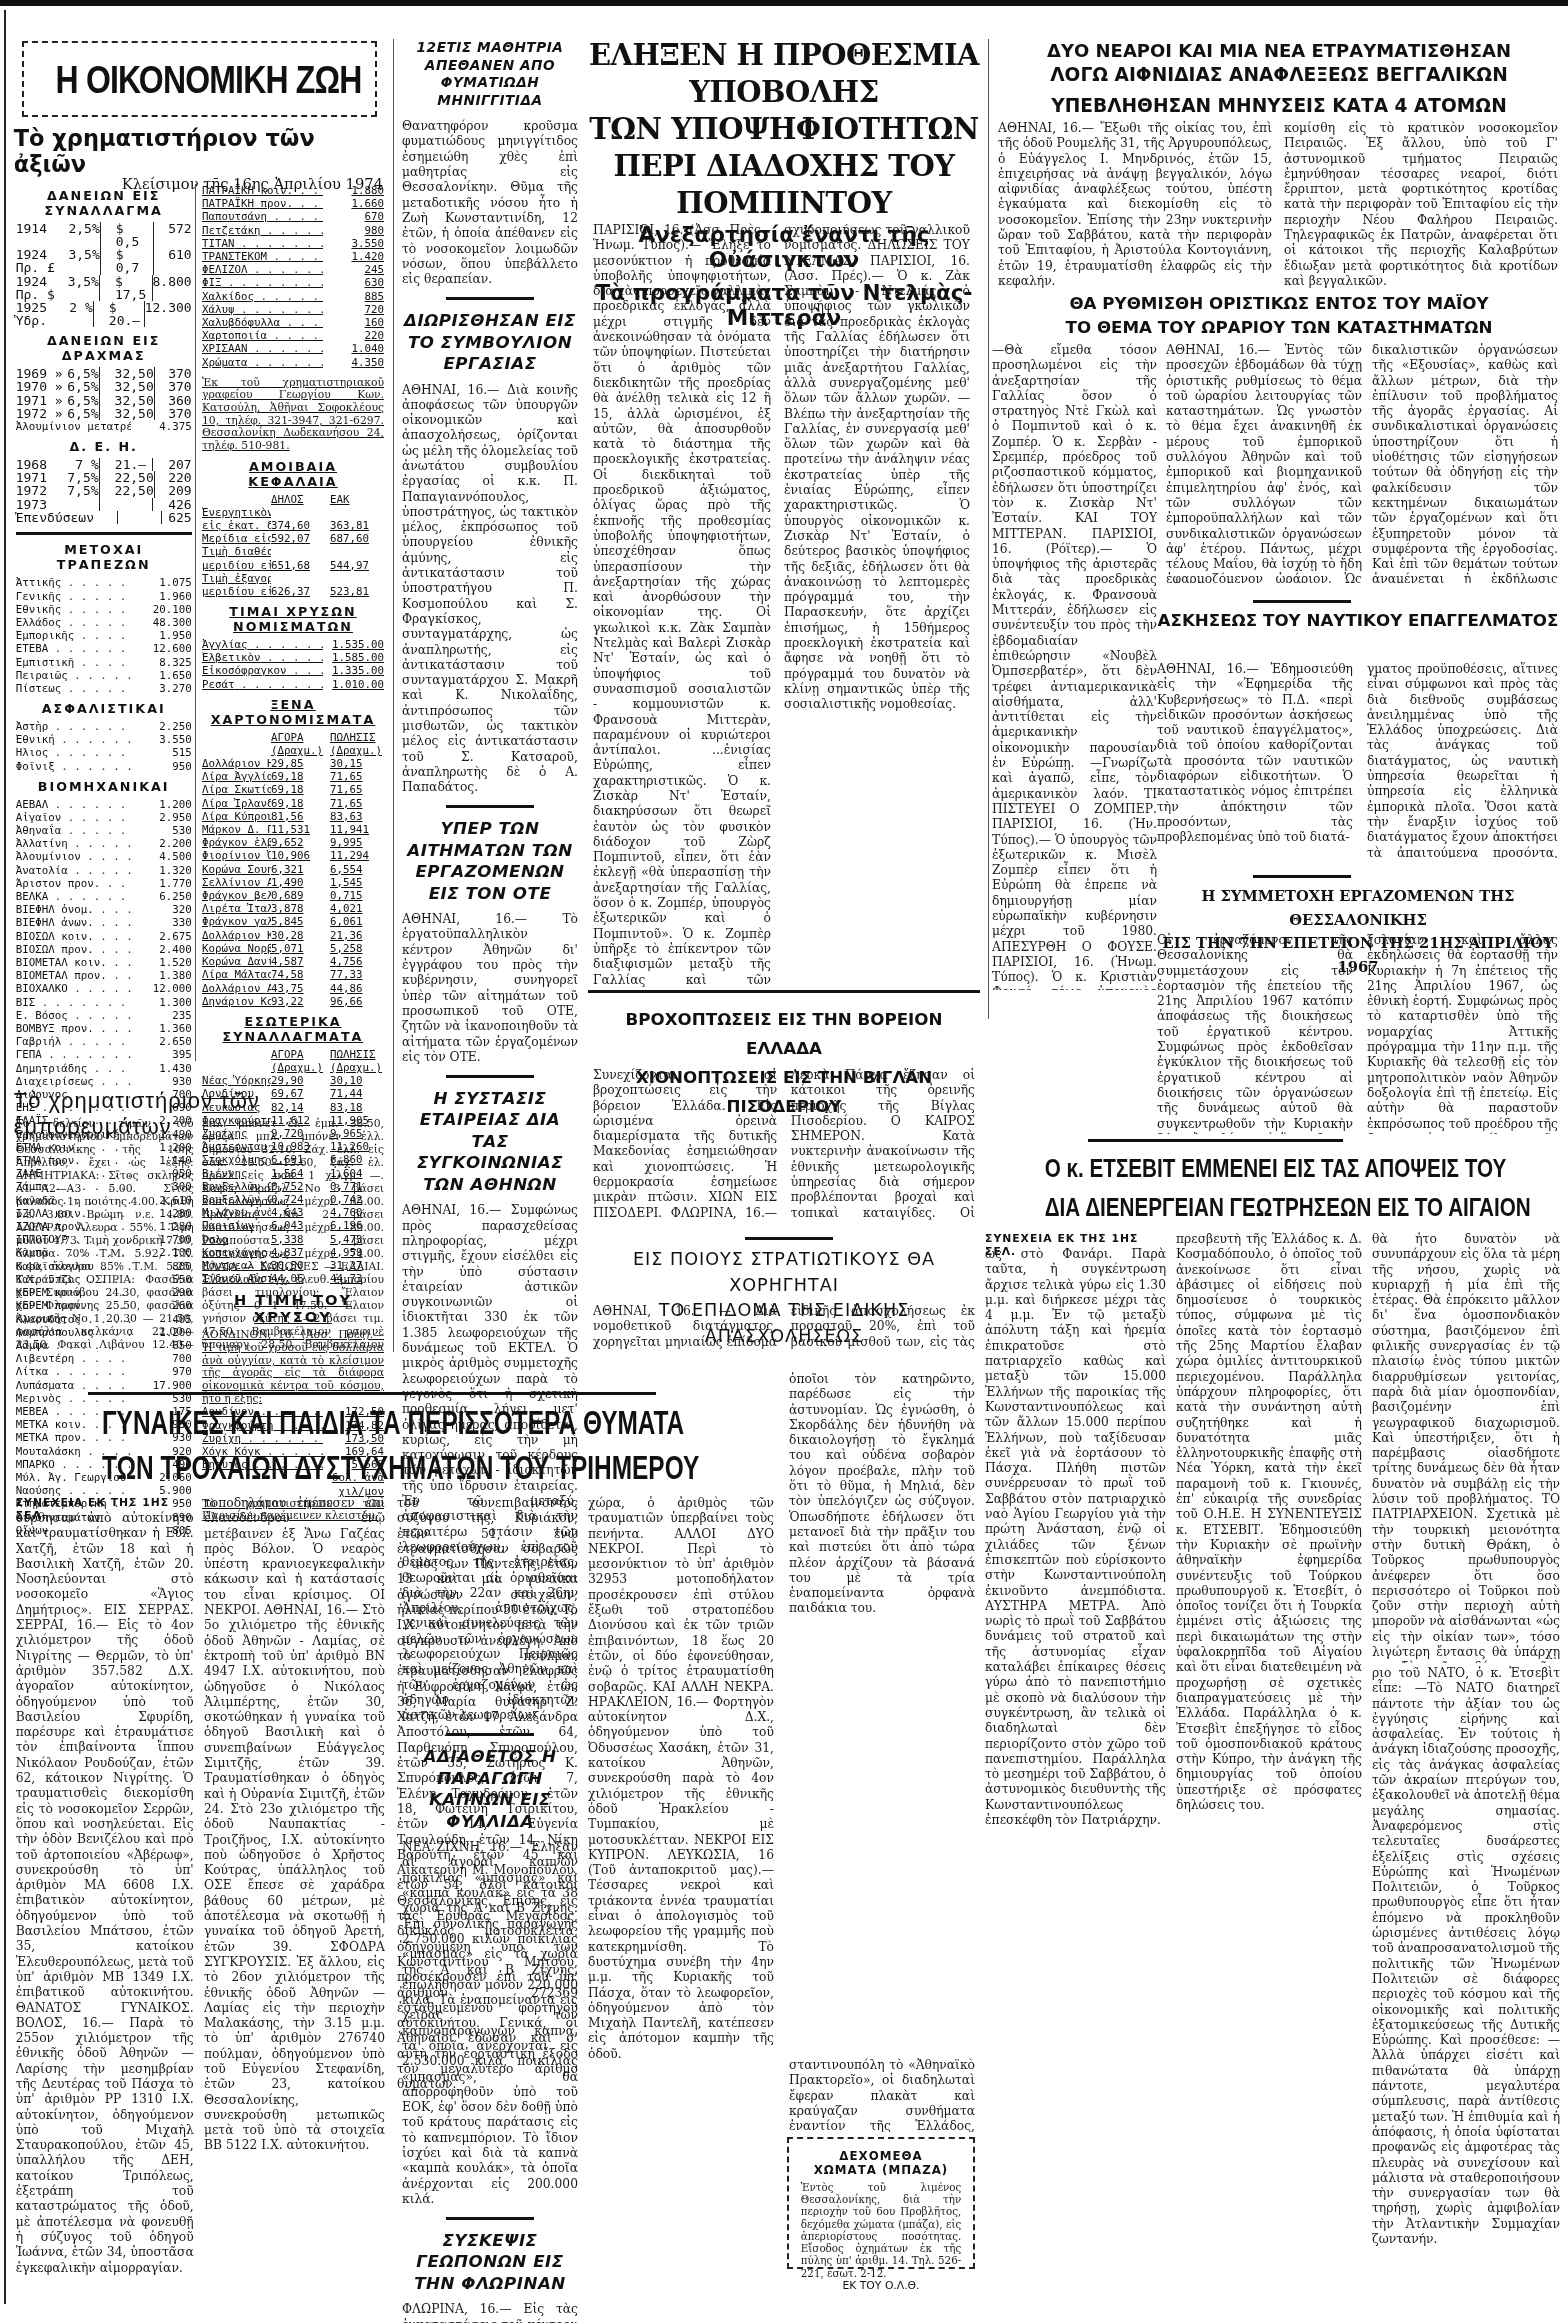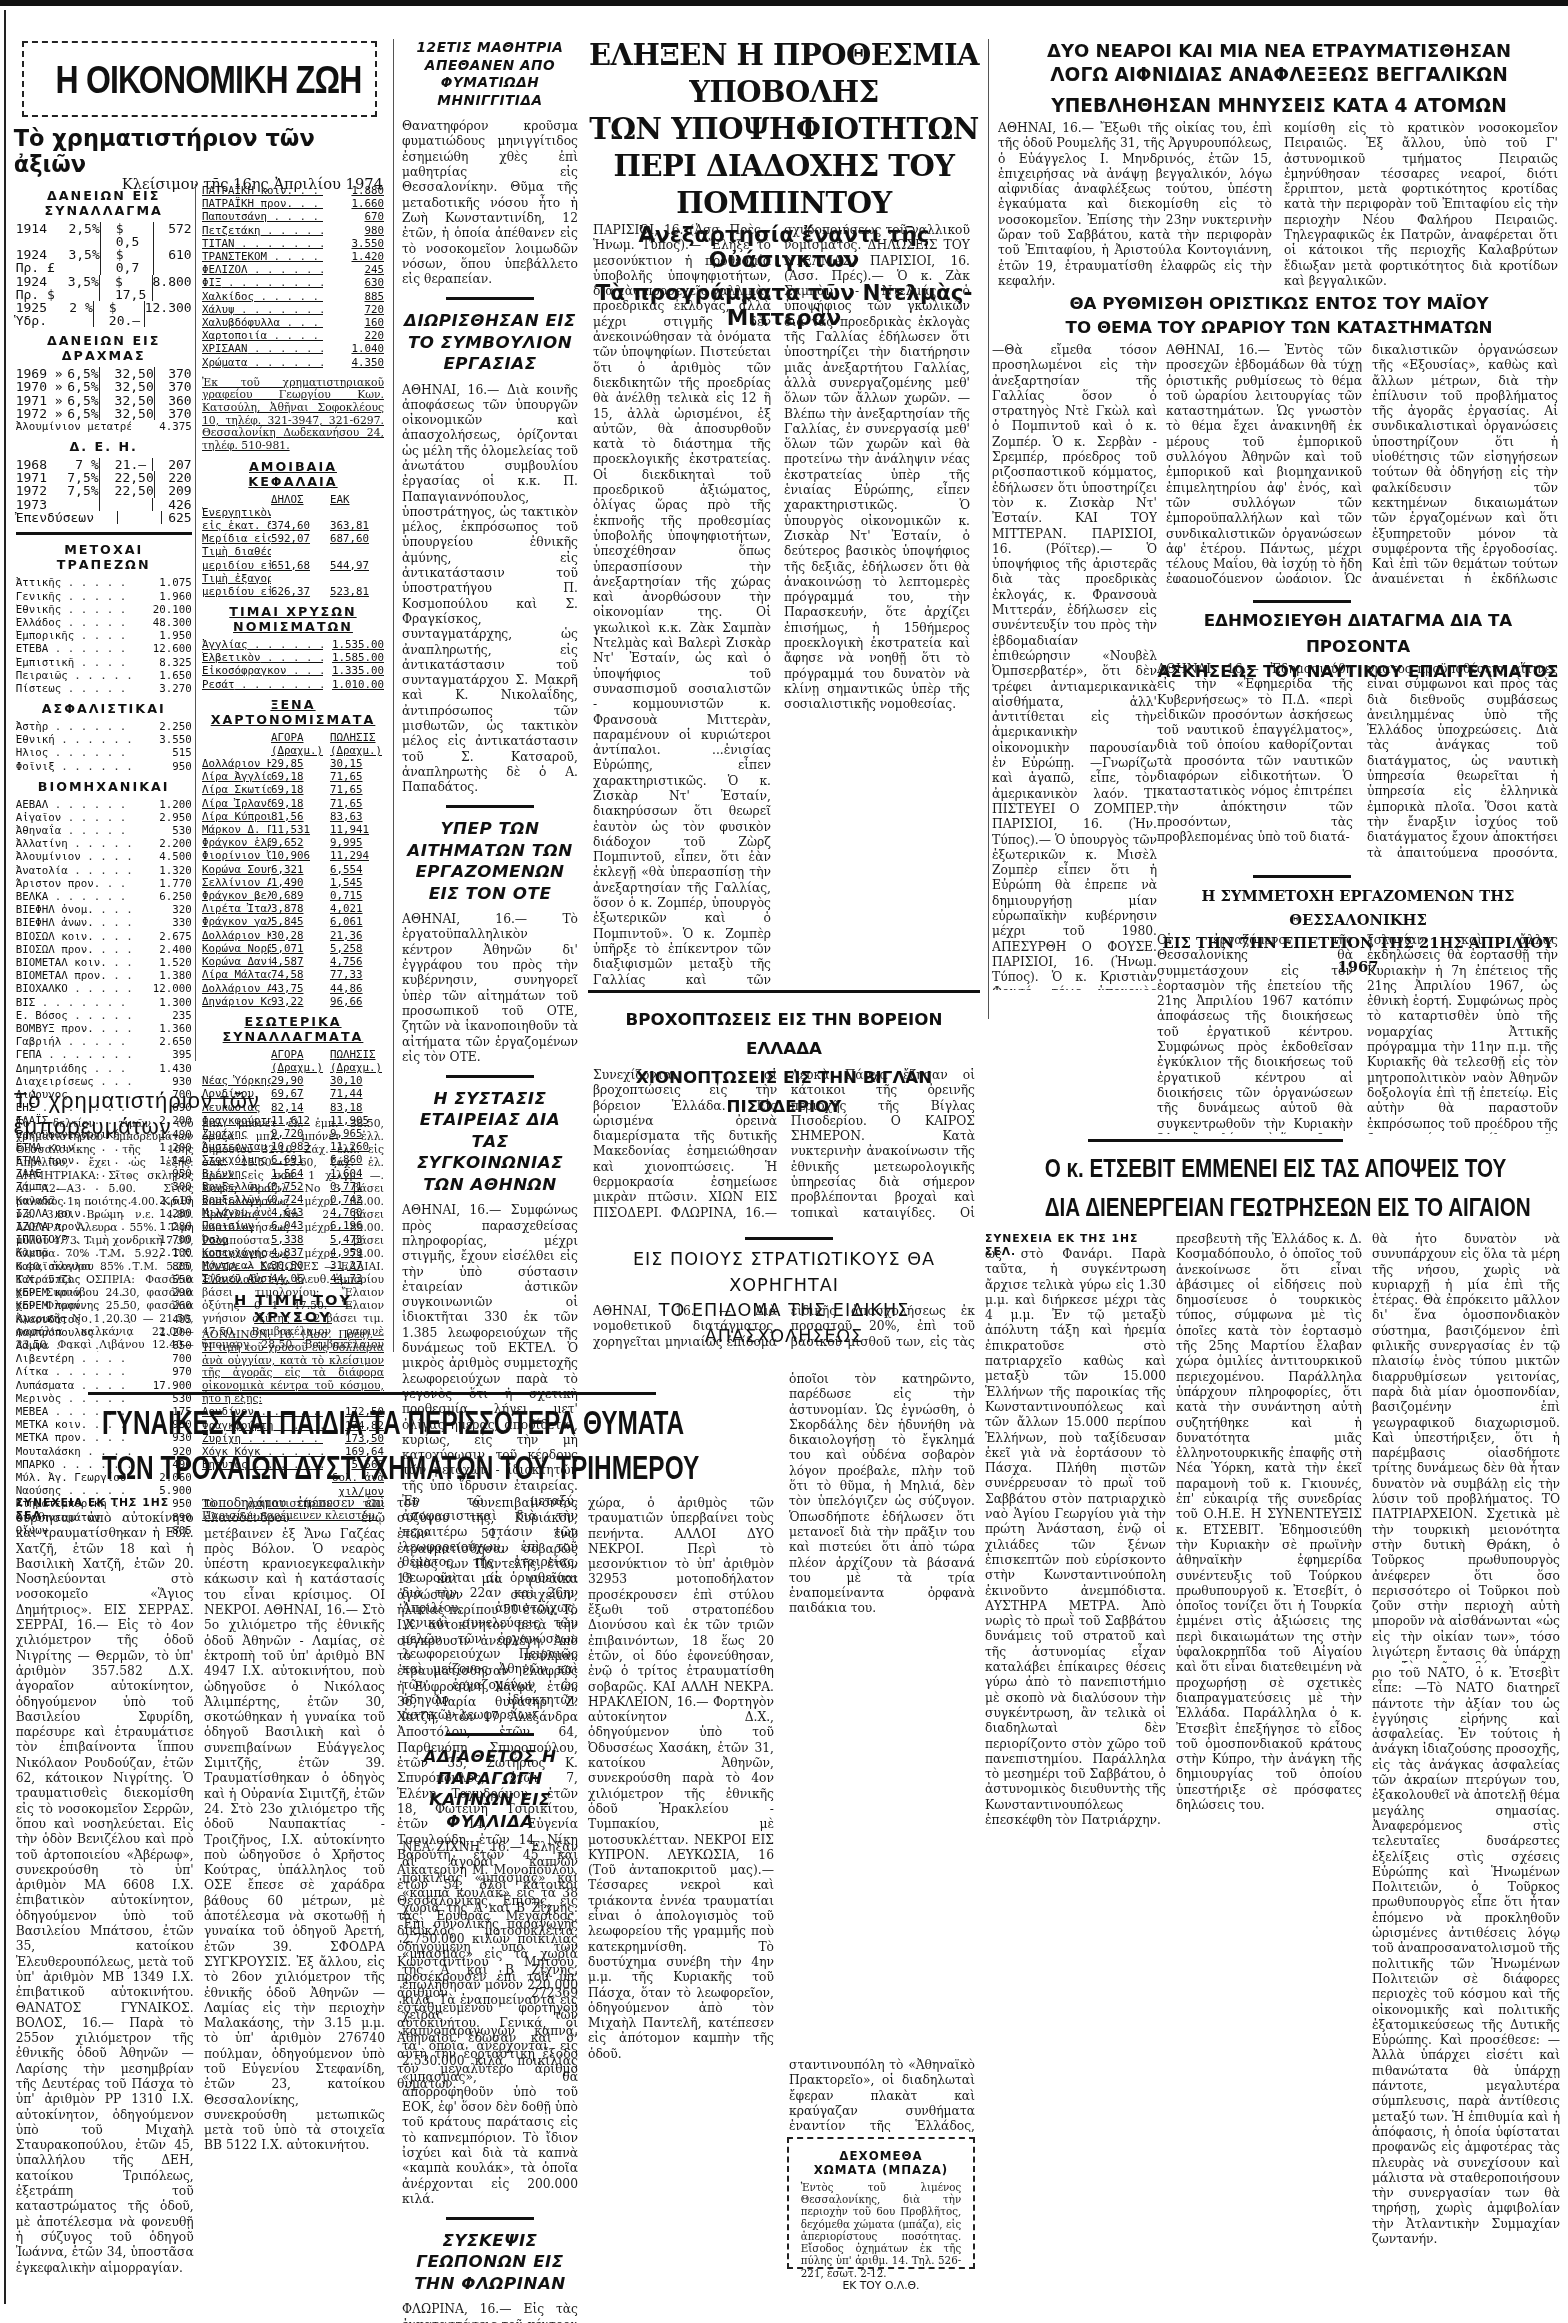--- a/index.html
+++ b/index.html
@@ -840,21 +840,20 @@
 <div class="abs" style="left:995px; top:292px; width:568px; font-family:'DejaVu Sans',sans-serif; font-size:16.7px; font-weight:bold; text-align:center; line-height:23.5px;">
   <div>ΘΑ ΡΥΘΜΙΣΘΗ ΟΡΙΣΤΙΚΩΣ ΕΝΤΟΣ ΤΟΥ ΜΑΪΟΥ</div>
   <div>ΤΟ ΘΕΜΑ ΤΟΥ ΩΡΑΡΙΟΥ ΤΩΝ ΚΑΤΑΣΤΗΜΑΤΩΝ</div>
 </div>
 
 <div class="abs txt" style="left:1166px; top:343px; width:196px; height:240px; overflow:hidden;">ΑΘΗΝΑΙ, 16.— Ἐντὸς τῶν προσεχῶν ἑβδομάδων θὰ τύχῃ ὁριστικῆς ρυθμίσεως τὸ θέμα τοῦ ὡραρίου λειτουργίας τῶν καταστημάτων. Ὡς γνωστὸν τὸ θέμα ἔχει ἀνακινηθῆ ἐκ μέρους τοῦ ἐμπορικοῦ συλλόγου Ἀθηνῶν καὶ τοῦ ἐμπορικοῦ καὶ βιομηχανικοῦ ἐπιμελητηρίου ἀφ' ἑνός, καὶ τῶν συλλόγων τῶν ἐμποροϋπαλλήλων καὶ τῶν συνδικαλιστικῶν ὀργανώσεων ἀφ' ἑτέρου. Πάντως, μέχρι τέλους Μαΐου, θὰ ἰσχύῃ τὸ ἤδη ἐφαρμοζόμενον ὡράριον. Ὡς γνωστὸν ἡ ἐργοδοτικὴ πλευρὰ ἀντιτίθεται εἰς τὴν καθιέρωσιν τοῦ συνεχοῦς ὡραρίου ἐργασίας δι' ὁλόκληρον τὴν ἑβδομάδα, τὸ ὁποῖον προτείνουν αἱ ὀργανώσεις τῶν ἐργαζομένων, ἢ προτείνουν ὡράρια τὰ ὁποῖα ἀπορρίπτονται ὑπὸ τῶν συν-</div>
 <div class="abs txt" style="left:1372px; top:343px; width:186px; height:240px; overflow:hidden;">δικαλιστικῶν ὀργανώσεων τῆς «Εξουσίας», καθὼς καὶ ἄλλων μέτρων, διὰ τὴν ἐπίλυσιν τοῦ προβλήματος τῆς ἀγορᾶς ἐργασίας. Αἱ συνδικαλιστικαὶ ὀργανώσεις ὑποστηρίζουν ὅτι ἡ υἱοθέτησις τῶν εἰσηγήσεων τούτων θὰ ὁδηγήσῃ εἰς τὴν φαλκίδευσιν τῶν κεκτημένων δικαιωμάτων τῶν ἐργαζομένων καὶ ὅτι ἐξυπηρετοῦν μόνον τὰ συμφέροντα τῆς ἐργοδοσίας. Καὶ ἐπὶ τῶν θεμάτων τούτων ἀναμένεται ἡ ἐκδήλωσις πρωτοβουλίας ἀπὸ μέρους τοῦ κράτους, τὸ ὁποῖον, μέχρι τοῦδε, δὲν ἔχει ἐκδηλώσει τὰς προθέσεις του.</div>
 
 <div class="abs" style="left:1253px; top:600px; width:98px; height:2.9px; background:#111;"></div>
 <div class="abs" style="left:1152px; top:608px; width:412px; font-family:'DejaVu Sans',sans-serif; font-size:16.7px; font-weight:bold; text-align:center; line-height:25.5px;">
-  <div>ΕΔΗΜΟΣΙΕΥΘΗ ΔΙΑΤΑΓΜΑ ΔΙΑ ΤΑ ΠΡΟΣΟΝΤΑ</div>
   <div>ΑΣΚΗΣΕΩΣ ΤΟΥ ΝΑΥΤΙΚΟΥ ΕΠΑΓΓΕΛΜΑΤΟΣ</div>
 </div>
 <div class="abs txt" style="left:1157px; top:662px; width:196px; height:196px; overflow:hidden;">ΑΘΗΝΑΙ, 16.— Ἐδημοσιεύθη εἰς τὴν «Ἐφημερίδα τῆς Κυβερνήσεως» τὸ Π.Δ. «περὶ εἰδικῶν προσόντων ἀσκήσεως τοῦ ναυτικοῦ ἐπαγγέλματος», διὰ τοῦ ὁποίου καθορίζονται τὰ προσόντα τῶν ναυτικῶν διαφόρων εἰδικοτήτων. Ὁ καταστατικὸς νόμος ἐπιτρέπει τὴν ἀπόκτησιν τῶν προσόντων, τὰς προβλεπομένας ὑπὸ τοῦ διατά-</div>
 <div class="abs txt" style="left:1367px; top:662px; width:191px; height:196px; overflow:hidden;">γματος προϋποθέσεις, αἵτινες εἶναι σύμφωνοι καὶ πρὸς τὰς διὰ διεθνοῦς συμβάσεως ἀνειλημμένας ὑπὸ τῆς Ἑλλάδος ὑποχρεώσεις. Διὰ τὰς ἀνάγκας τοῦ διατάγματος, ὡς ναυτικὴ ὑπηρεσία θεωρεῖται ἡ ὑπηρεσία εἰς ἑλληνικὰ ἐμπορικὰ πλοῖα. Ὅσοι κατὰ τὴν ἔναρξιν ἰσχύος τοῦ διατάγματος ἔχουν ἀποκτήσει τὰ ἀπαιτούμενα προσόντα, διατηροῦν τὰ δικαιώματά των, τῆς ναυτικῆς ὑπηρεσίας καὶ ἀσφαλίσεως.</div>
 
 <div class="abs txt" style="left:992px; top:343px; width:165px; height:647px; overflow:hidden;">—Θὰ εἴμεθα τόσον προσηλωμένοι εἰς τὴν ἀνεξαρτησίαν τῆς Γαλλίας ὅσον ὁ στρατηγὸς Ντὲ Γκὼλ καὶ ὁ Πομπιντοῦ καὶ ὁ κ. Ζομπέρ. Ὁ κ. Σερβὰν - Σρεμπέρ, πρόεδρος τοῦ ριζοσπαστικοῦ κόμματος, ἐδήλωσεν ὅτι ὑποστηρίζει τὸν κ. Ζισκὰρ Ντ' Ἐσταίν. ΚΑΙ ΤΟΥ ΜΙΤΤΕΡΑΝ. ΠΑΡΙΣΙΟΙ, 16. (Ρόϊτερ).— Ὁ ὑποψήφιος τῆς ἀριστερᾶς διὰ τὰς προεδρικὰς ἐκλογάς, κ. Φρανσουὰ Μιττεράν, ἐδήλωσεν εἰς συνέντευξίν του πρὸς τὴν ἑβδομαδιαίαν ἐπιθεώρησιν «Νουβὲλ Ὀμπσερβατέρ», ὅτι δὲν τρέφει ἀντιαμερικανικὰ αἰσθήματα, ἀλλ' ἀντιτίθεται εἰς τὴν ἀμερικανικὴν οἰκονομικὴν παρουσίαν ἐν Εὐρώπῃ. —Γνωρίζω καὶ ἀγαπῶ, εἶπε, τὸν ἀμερικανικὸν λαόν. ΤΙ ΠΙΣΤΕΥΕΙ Ο ΖΟΜΠΕΡ. ΠΑΡΙΣΙΟΙ, 16. (Ἡν. Τύπος).— Ὁ ὑπουργὸς τῶν ἐξωτερικῶν κ. Μισὲλ Ζομπὲρ εἶπεν ὅτι ἡ Εὐρώπη θὰ ἐπρεπε νὰ δημιουργήσῃ μίαν εὐρωπαϊκὴν κυβέρνησιν μέχρι τοῦ 1980. ΑΠΕΣΥΡΘΗ Ο ΦΟΥΣΕ. ΠΑΡΙΣΙΟΙ, 16. (Ἡνωμ. Τύπος). Ὁ κ. Κριστιὰν Φουσέ, τέως ὑπουργὸς τοῦ στρατηγοῦ Ντὲ Γκὼλ ἀνεκοίνωσεν ὅτι ἀποσύρει τὴν ὑποψηφιότητά του διὰ τὴν προεδρίαν τῆς Γαλλικῆς Δημοκρατίας, ὑπὲρ τοῦ κ. Ζὰκ Σαμπὰν - Ντελμάς.</div>
 
 <div class="abs" style="left:1253px; top:875px; width:98px; height:2.9px; background:#111;"></div>
 <div class="abs" style="left:1152px; top:884px; width:412px; font-family:'DejaVu Serif',serif; font-size:14.7px; font-weight:bold; text-align:center; line-height:23.5px;">
   <div>Η ΣΥΜΜΕΤΟΧΗ ΕΡΓΑΖΟΜΕΝΩΝ ΤΗΣ ΘΕΣΣΑΛΟΝΙΚΗΣ</div>

